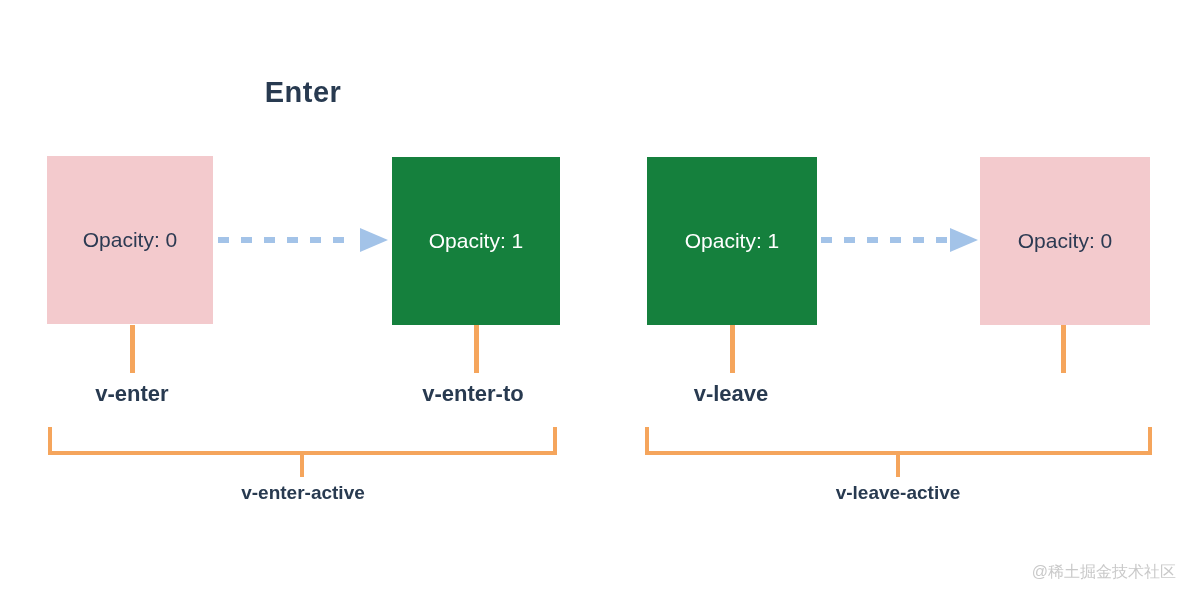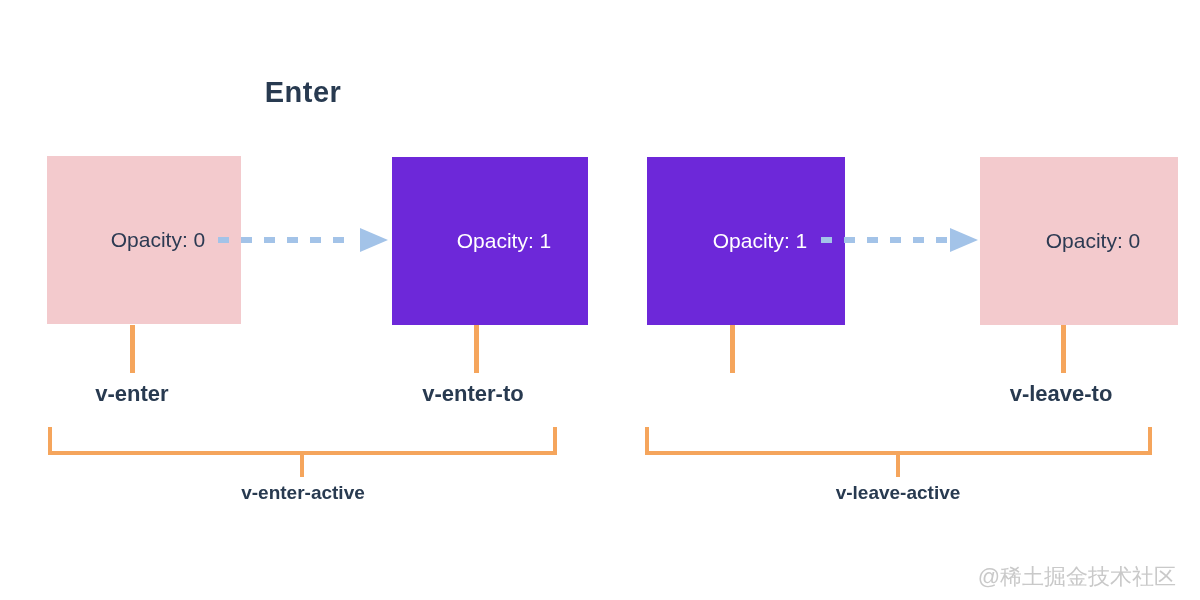--- a/index.html
+++ b/index.html
@@ -23,28 +23,27 @@
     color: #283a50;
     letter-spacing: 0.5px;
   }
   .state-box {
     position: absolute;
     display: flex;
     align-items: center;
     justify-content: center;
     font-size: 21px;
     font-weight: 500;
-    padding-left: 28px;
   }
   .state-box[data-variant="pink"] {
     background: #f3cacd;
     color: #2c3a52;
   }
   .state-box[data-variant="red"] {
-    background: #6d28d9;
+    background: #15803d;
     color: #ffffff;
   }
   .dash-line {
     position: absolute;
     height: 6px;
     background: repeating-linear-gradient(90deg,
       #a3c3e8 0px, #a3c3e8 11px,
       transparent 11px, transparent 23px);
   }
   .arrow-head {
@@ -93,21 +92,21 @@
     width: 320px;
     text-align: center;
     font-size: 19px;
     font-weight: bold;
     color: #283a50;
   }
   .watermark {
     position: absolute;
     top: 562px;
     right: 24px;
-    font-size: 22px;
+    font-size: 16px;
     color: #c9c9c9;
   }
 </style>
 </head>
 <body>
 
 <div class="canvas">
 
   <div class="section-title" style="left:153px; top:76px; width:300px;">Enter</div>
 
@@ -141,21 +140,21 @@
   <div class="dash-line" style="left:821px; top:237px; width:126px;"></div>
   <div class="arrow-head" style="left:950px; top:228px;"></div>
 
   <div class="state-box" style="left:980px; top:157px; width:170px; height:168px;" data-variant="pink">
     <span>Opacity: 0</span>
   </div>
 
   <div class="vline" style="left:730px;"></div>
   <div class="vline" style="left:1061px;"></div>
 
-  <div class="vlabel" style="left:961px;">v-leave-to</div>
+  <div class="vlabel" style="left:631px;">v-leave</div>
 
   <div class="bracket" style="left:645px; width:507px;"></div>
   <div class="btick" style="left:896px;"></div>
 
   <div class="alabel" style="left:738px;">v-leave-active</div>
 
   <div class="watermark">@稀土掘金技术社区</div>
 
 </div>
 

